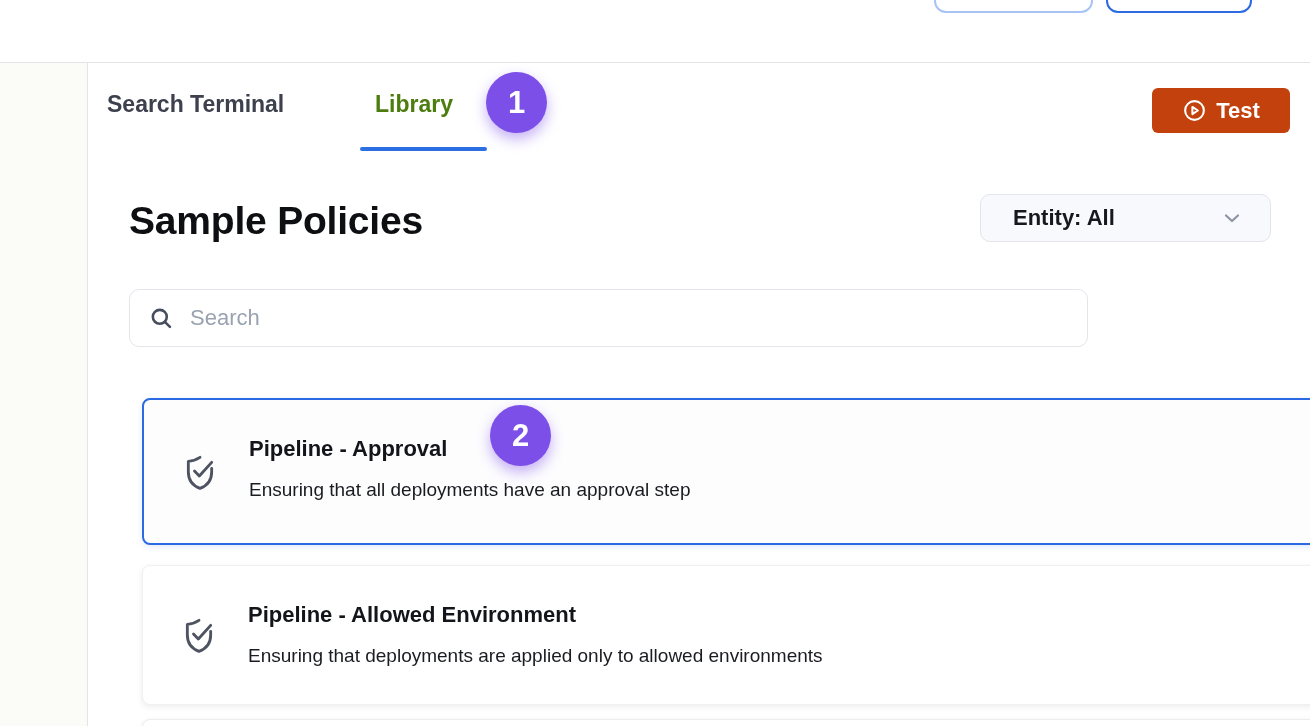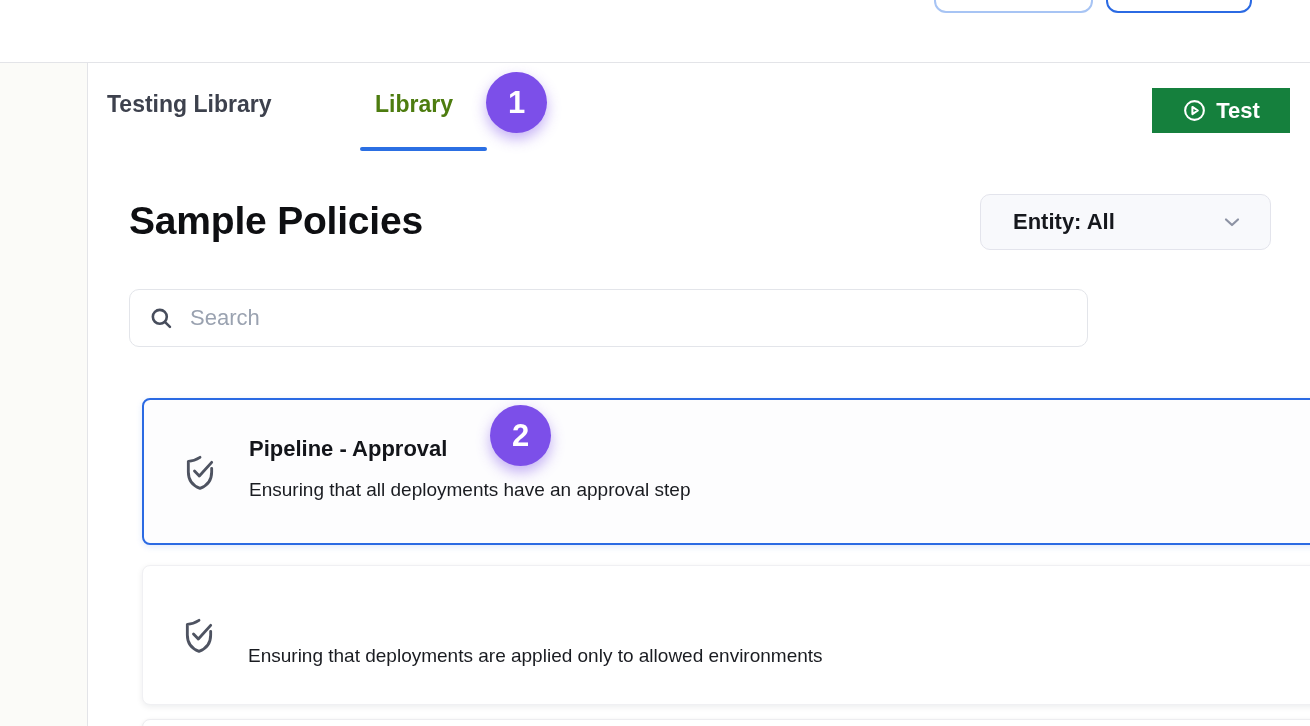--- a/index.html
+++ b/index.html
@@ -39,30 +39,30 @@
   .step-badge {
     width:61px; height:61px; border-radius:50%; background:#7c4fe9; color:#fff;
     font-size:31px; font-weight:700; display:flex; align-items:center; justify-content:center;
     box-shadow:0 6px 14px rgba(124,79,233,0.45);
   }
   .step-1 { left:486px; top:72px; }
   .step-2 { left:490px; top:405px; }
 
   
   .btn-test {
-    left:1152px; top:88px; width:138px; height:45px; background:#15803d; border:none;
-    border-radius:0; color:#ffffff; font-size:22px; font-weight:700;
+    left:1152px; top:88px; width:138px; height:45px; background:#c2410c; border:none;
+    border-radius:6px; color:#ffffff; font-size:22px; font-weight:700;
     display:flex; align-items:center; justify-content:center; gap:9px; cursor:default;
     font-family:inherit;
   }
 
   
   .page-title { left:129px; top:199px; font-size:39px; font-weight:700; color:#0e0f12; letter-spacing:-0.2px; }
   .entity-select {
-    left:980px; top:194px; width:291px; height:56px; background:#f8f9fc;
+    left:980px; top:194px; width:291px; height:48px; background:#f8f9fc;
     border:1px solid #e3e4ec; border-radius:10px; display:flex; align-items:center; cursor:pointer;
   }
   .entity-select .val { margin-left:32px; font-size:22px; font-weight:600; color:#16181d; }
   .entity-select .chev { position:absolute; right:26px; top:50%; transform:translateY(-50%); display:flex; }
 
   
   .search-box {
     left:129px; top:289px; width:959px; height:58px; background:#fff;
     border:1.5px solid #e3e5ea; border-radius:10px; display:flex; align-items:center;
   }
@@ -98,21 +98,21 @@
 <button class="abs btn-save">
   <span class="plus">+</span>
   <span>Save</span>
 </button>
 <button class="abs btn-discard">
   <span>Discard</span>
 </button>
 <div class="abs topbar-divider"></div>
 <div class="abs side-strip"></div>
 
-<div class="abs tab tab-1">Testing Library</div>
+<div class="abs tab tab-1">Search Terminal</div>
 <div class="abs tab tab-2">Library</div>
 <div class="abs tab-underline"></div>
 
 <div class="abs step-badge step-1">1</div>
 
 <button class="abs btn-test">
   <span style="display:flex;">
     <svg width="25" height="25" viewBox="0 0 24 24" fill="none" stroke="#ffffff" stroke-width="2" stroke-linejoin="round" stroke-linecap="round">
       <circle cx="12" cy="12" r="9"></circle>
       <path d="M10 8.6l5.2 3.4-5.2 3.4z"></path>
@@ -159,20 +159,21 @@
 
 <div class="abs step-badge step-2">2</div>
 
 <div class="abs card card-2">
   <span class="shield">
     <svg width="40" height="50" viewBox="0 0 24 26" fill="none" stroke="#4e5361" stroke-width="1.7" stroke-linecap="round" stroke-linejoin="round">
       <path d="M12 4.2C10 5.5 7.3 6.5 5 6.6L5 13c0 4.9 2.9 8.3 7 9.8 4.1-1.5 7-4.9 7-9.8v-2.2"></path>
       <path d="M8.7 12.4l2.9 3L19 7.2"></path>
     </svg>
   </span>
+  <div class="card-title">Pipeline - Allowed Environment</div>
   <div class="card-desc">Ensuring that deployments are applied only to allowed environments</div>
   <span class="chev-right">
     <svg width="27" height="27" viewBox="0 0 24 24" fill="none" stroke="#5d6473" stroke-width="2.6" stroke-linecap="round" stroke-linejoin="round">
       <path d="M9 5l7 7-7 7"></path>
     </svg>
   </span>
 </div>
 
 <div class="abs card card-3"></div>
 

